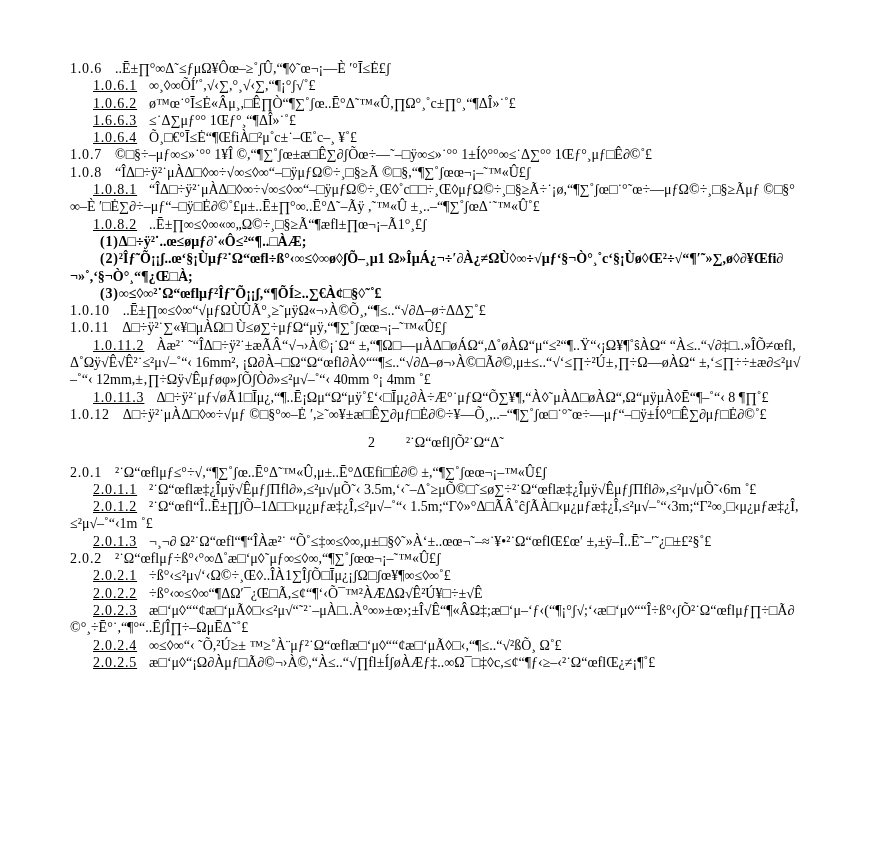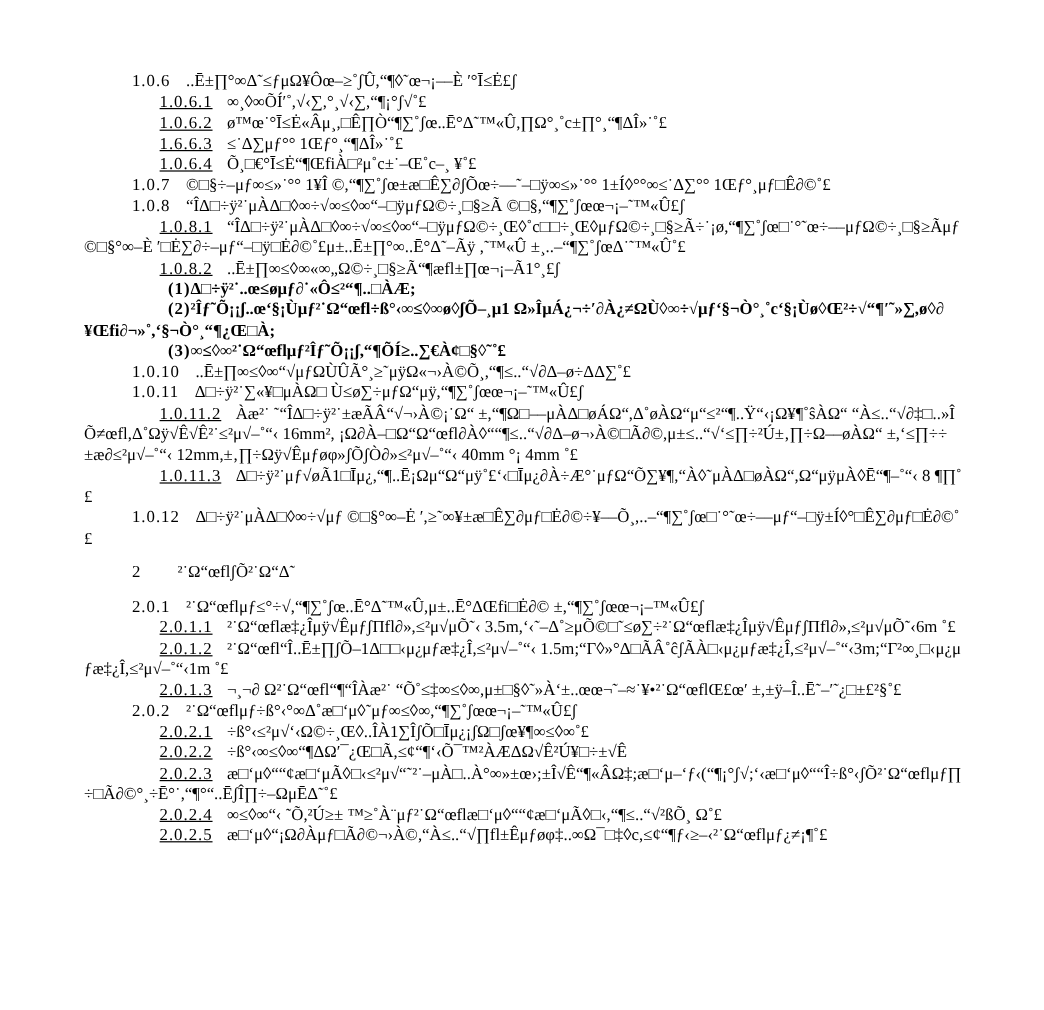--- a/index.html
+++ b/index.html
@@ -21,26 +21,26 @@
     font-size:14px;
     line-height:17.3px;
     text-align:left;
     word-break:break-all;
     overflow-wrap:anywhere;
   }
   p.sec{margin:0;padding:0;}
   p.l1{text-indent:0;}
   p.l2{text-indent:23px;}
   p.l3{text-indent:30px;font-weight:bold;}
-  .num{letter-spacing:0.8px;margin-left:40px;}
+  .num{letter-spacing:0.8px;}
   p.l1 .num{margin-right:13px;}
   p.l2 .num{margin-right:12px;text-decoration:underline;}
   p.l3 .num{margin-right:0;}
   p.heading{
-    text-align:left;
+    text-align:center;
     text-indent:0;
     margin:11px 0 12px 0;
   }
   p.heading .num{margin-right:30px;}
 </style>
 </head>
 <body>
 
 <div class="page">
   <div class="doc" id="doc">
@@ -64,15 +64,15 @@
       <p class="sec heading"><span class="num">2</span><span class="txt">²˙Ω“œflʃÕ²˙Ω“Δ˜</span></p>
       <p class="sec l1"><span class="num">2.0.1</span><span class="txt">²˙Ω“œflμƒ≤°÷√,“¶∑˚ʃœ..Ē°Δ˜™«Û,μ±..Ē°ΔŒfi□Ė∂© ±,“¶∑˚ʃœœ¬¡–™«Û£ʃ</span></p>
       <p class="sec l2"><span class="num">2.0.1.1</span><span class="txt">²˙Ω“œflæ‡¿Îμÿ√ÊμƒʃΠfl∂»,≤²μ√μÕ˜‹ 3.5m,‘‹˜–Δ˚≥μÕ©□˜≤ø∑÷²˙Ω“œflæ‡¿Îμÿ√ÊμƒʃΠfl∂»,≤²μ√μÕ˜‹6m ˚£</span></p>
       <p class="sec l2"><span class="num">2.0.1.2</span><span class="txt">²˙Ω“œfl“Î..Ē±∏ʃÕ–1Δ□□‹μ¿μƒæ‡¿Î,≤²μ√–˚“‹ 1.5m;“Γ◊»°Δ□ÃÂ˚ĉʃÃÀ□‹μ¿μƒæ‡¿Î,≤²μ√–˚“‹3m;“Γ²∞¸□‹μ¿μƒæ‡¿Î,≤²μ√–˚“‹1m ˚£</span></p>
       <p class="sec l2"><span class="num">2.0.1.3</span><span class="txt">¬¸¬∂ Ω²˙Ω“œfl“¶“ÎÀæ²˙ “Õ˚≤‡∞≤◊∞,μ±□§◊˜»À‘±..œœ¬˜–≈˙¥•²˙Ω“œflŒ£œ′ ±,±ÿ–Î..Ē˜–′˜¿□±£²§˚£</span></p>
       <p class="sec l1"><span class="num">2.0.2</span><span class="txt">²˙Ω“œflμƒ÷ß°‹°∞Δ˚æ□‘μ◊˜μƒ∞≤◊∞,“¶∑˚ʃœœ¬¡–˜™«Û£ʃ</span></p>
       <p class="sec l2"><span class="num">2.0.2.1</span><span class="txt">÷ß°‹≤²μ√‘‹Ω©÷¸Œ◊..ÎÀ1∑ÎʃÕ□Īμ¿¡ʃΩ□ʃœ¥¶∞≤◊∞˚£</span></p>
       <p class="sec l2"><span class="num">2.0.2.2</span><span class="txt">÷ß°‹∞≤◊∞“¶ΔΩ′¯¿Œ□Ã,≤¢“¶‘‹Õ¯™²ÀÆΔΩ√Ê²Ú¥□÷±√Ê</span></p>
       <p class="sec l2"><span class="num">2.0.2.3</span><span class="txt">æ□‘μ◊““¢æ□‘μÃ◊□‹≤²μ√“˜²˙–μÀ□..À°∞»±œ›;±Î√Ê“¶«ÂΩ‡;æ□‘μ–‘ƒ‹(“¶¡°ʃ√;‘‹æ□‘μ◊““Î÷ß°‹ʃÕ²˙Ω“œflμƒ∏÷□Ã∂©°¸÷Ē°˙,“¶°“..ĒʃÎ∏÷–ΩμĒΔ˜˚£</span></p>
       <p class="sec l2"><span class="num">2.0.2.4</span><span class="txt">∞≤◊∞“‹ ˜Õ,²Ú≥± ™≥˚À¨μƒ²˙Ω“œflæ□‘μ◊““¢æ□‘μÃ◊□‹,“¶≤..“√²ßÕ¸ Ω˚£</span></p>
-      <p class="sec l2"><span class="num">2.0.2.5</span><span class="txt">æ□‘μ◊“¡Ω∂Àμƒ□Ã∂©¬›À©,“À≤..“√∏fl±Êμƒøφ‡..∞Ω¯□‡◊c,≤¢“¶ƒ‹≥–‹²˙Ω“œflμƒ¿≠¡¶˚£</span></p>
+      <p class="sec l2"><span class="num">2.0.2.5</span><span class="txt">æ□‘μ◊“¡Ω∂Àμƒ□Ã∂©¬›À©,“À≤..“√∏fl±ÍʃøÀÆƒ‡..∞Ω¯□‡◊c,≤¢“¶ƒ‹≥–‹²˙Ω“œflŒ¿≠¡¶˚£</span></p>
     </div>
 </div>
 
 </body></html>

